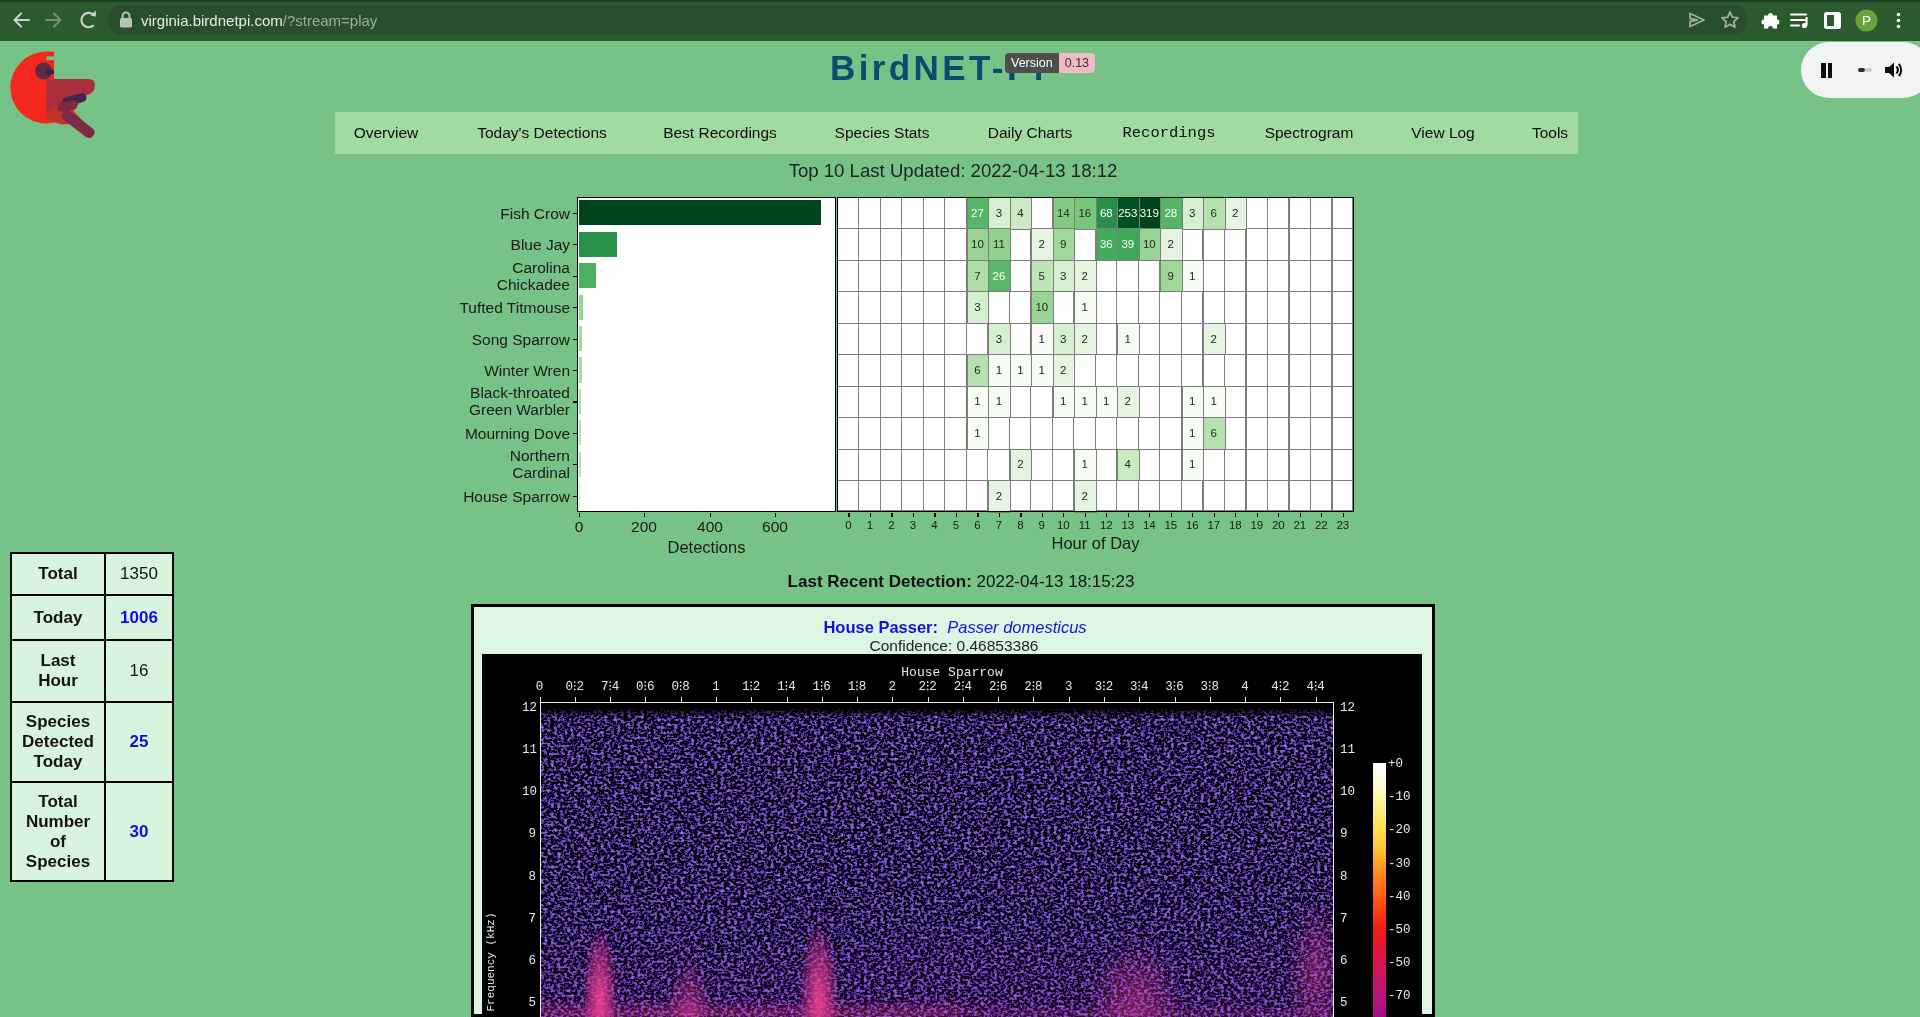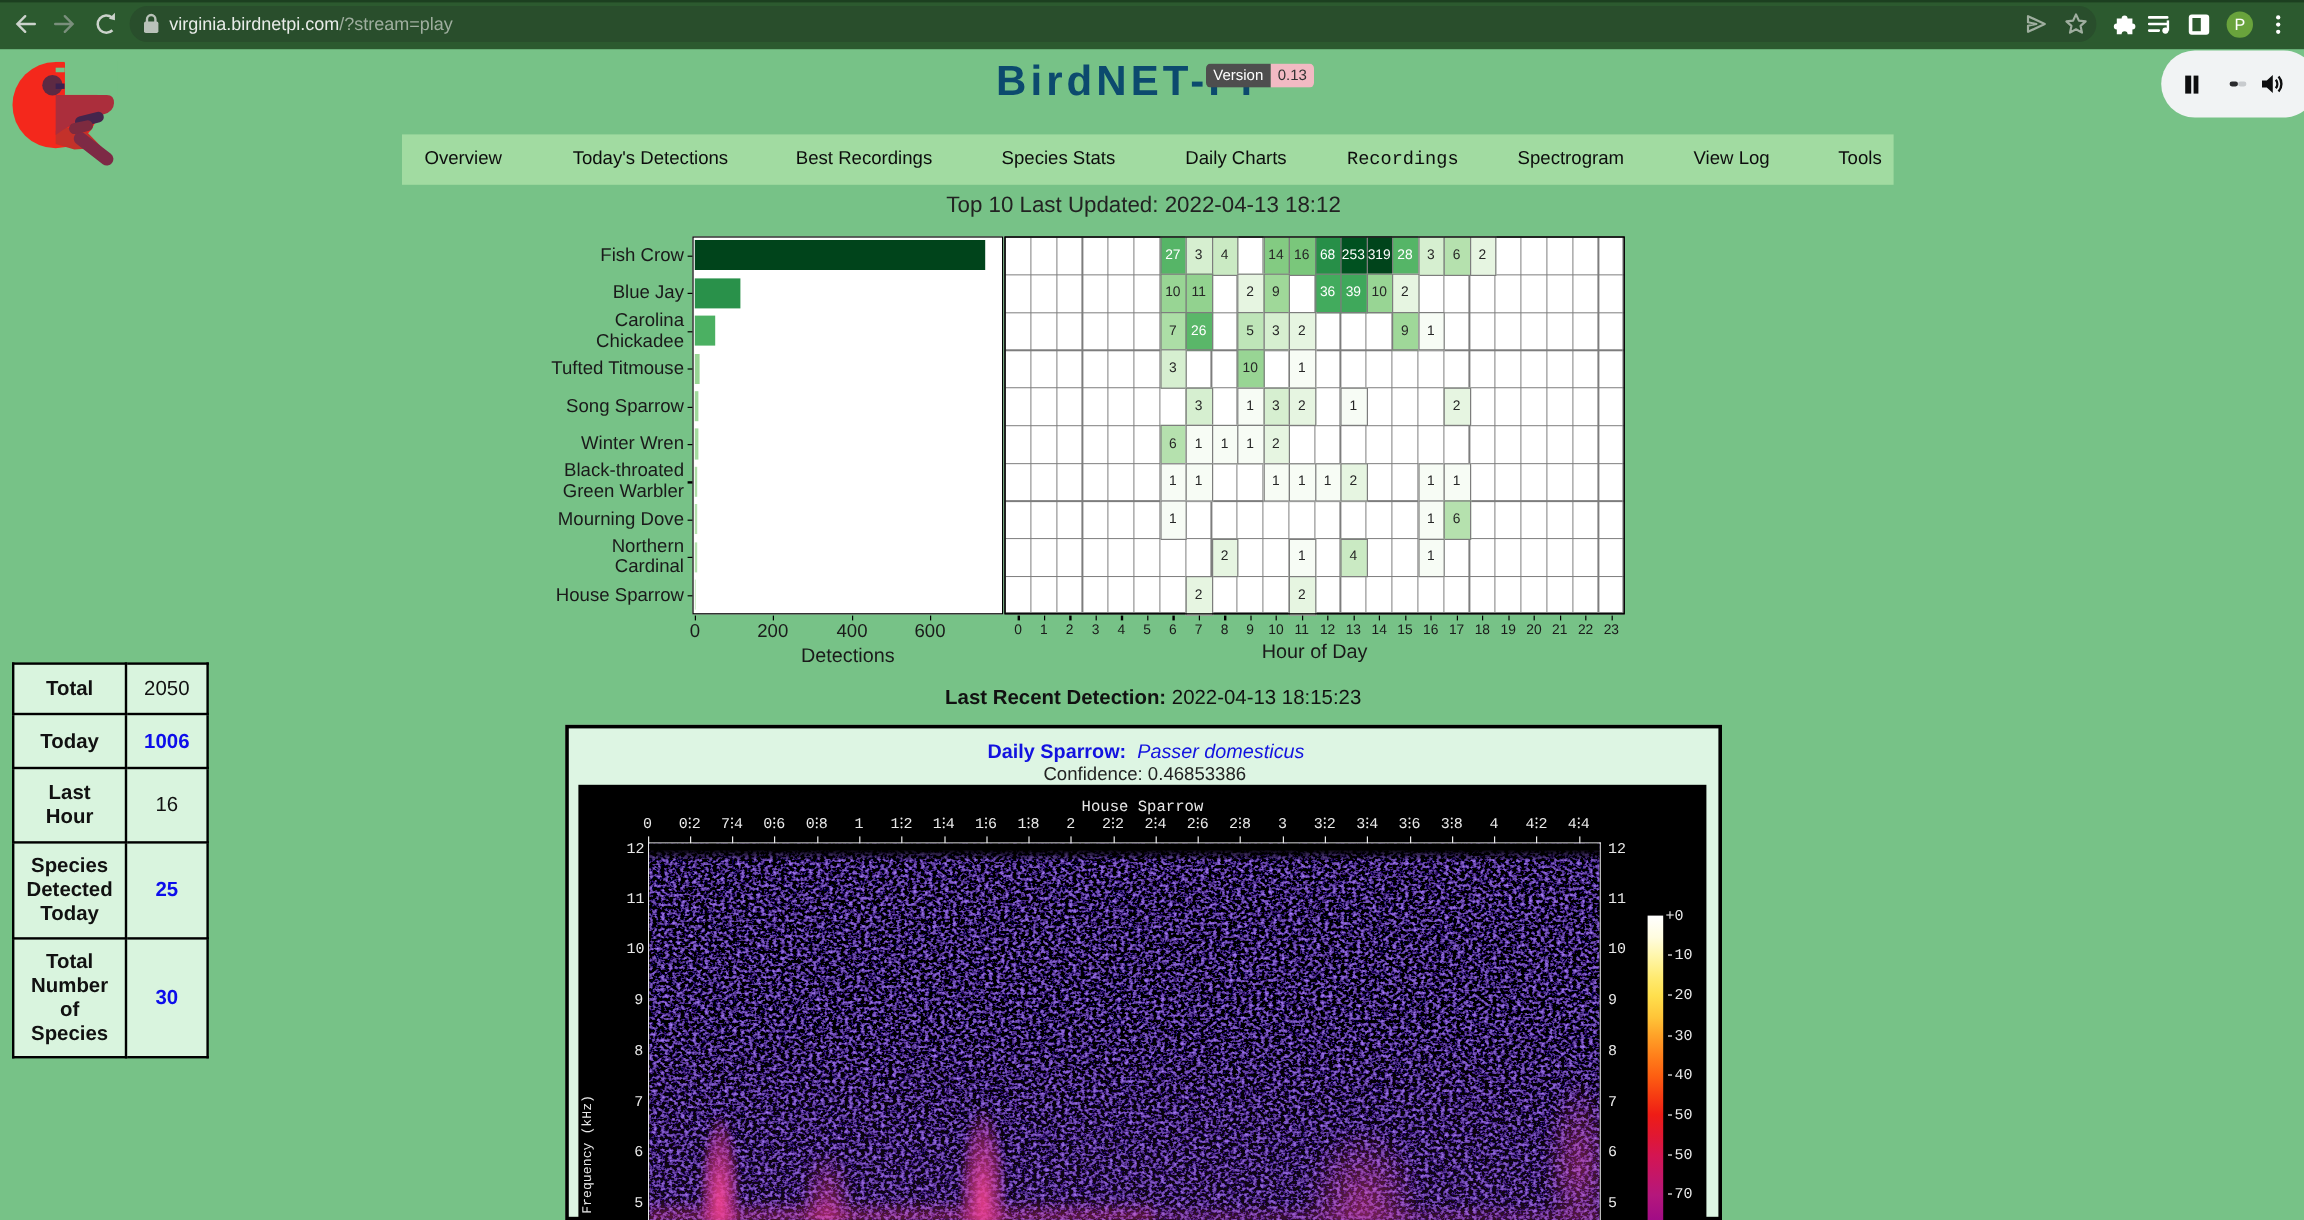--- a/index.html
+++ b/index.html
@@ -356,21 +356,21 @@
     <div class="abs" style="left:1299.8px;top:513px;width:1.2px;height:4px;background:#000;"></div>
     <div class="abs" style="left:1321.3px;top:513px;width:1.2px;height:4px;background:#000;"></div>
     <div class="abs" style="left:1342.8px;top:513px;width:1.2px;height:4px;background:#000;"></div>
   <div class="abs" id="detlab">Detections</div>
   <div class="abs" id="hodlab">Hour of Day</div>
 
   <table class="abs" id="stats">
     <tbody>
         <tr style="height:42px;">
           <td class="l">Total</td>
-          <td class="r">2050</td>
+          <td class="r">1350</td>
         </tr>
     <tr style="height:45px;">
           <td class="l">Today</td>
           <td class="r blue">1006</td>
         </tr>
     <tr style="height:62px;">
           <td class="l">Last<br>Hour</td>
           <td class="r">16</td>
         </tr>
     <tr style="height:80px;">
@@ -379,21 +379,21 @@
         </tr>
     <tr style="height:99px;">
           <td class="l">Total<br>Number<br>of<br>Species</td>
           <td class="r blue">30</td>
         </tr>
   </tbody>
     </table>
 
   <div class="abs" id="recent"><b>Last Recent Detection:</b> 2022-04-13 18:15:23</div>
   <div class="abs" id="detbox"></div>
-  <div class="abs" id="sciline"><b>Daily Sparrow:</b>&nbsp; <i>Passer domesticus</i></div>
+  <div class="abs" id="sciline"><b>House Passer:</b>&nbsp; <i>Passer domesticus</i></div>
   <div class="abs" id="confline">Confidence: 0.46853386</div>
   <div class="abs" id="specbox"></div>
   <div id="speclabels">
       <div class="abs sp spc" style="left:952px;top:666px;font-size:13px;">House Sparrow</div>
       <div class="abs sp spc" style="left:539.5px;top:680.5px;">0</div>
       <div class="abs sp spc" style="left:574.8px;top:680.5px;">0⁝2</div>
       <div class="abs sp spc" style="left:610.1px;top:680.5px;">7⁝4</div>
       <div class="abs sp spc" style="left:645.3px;top:680.5px;">0⁝6</div>
       <div class="abs sp spc" style="left:680.6px;top:680.5px;">0⁝8</div>
       <div class="abs sp spc" style="left:715.9px;top:680.5px;">1</div>

